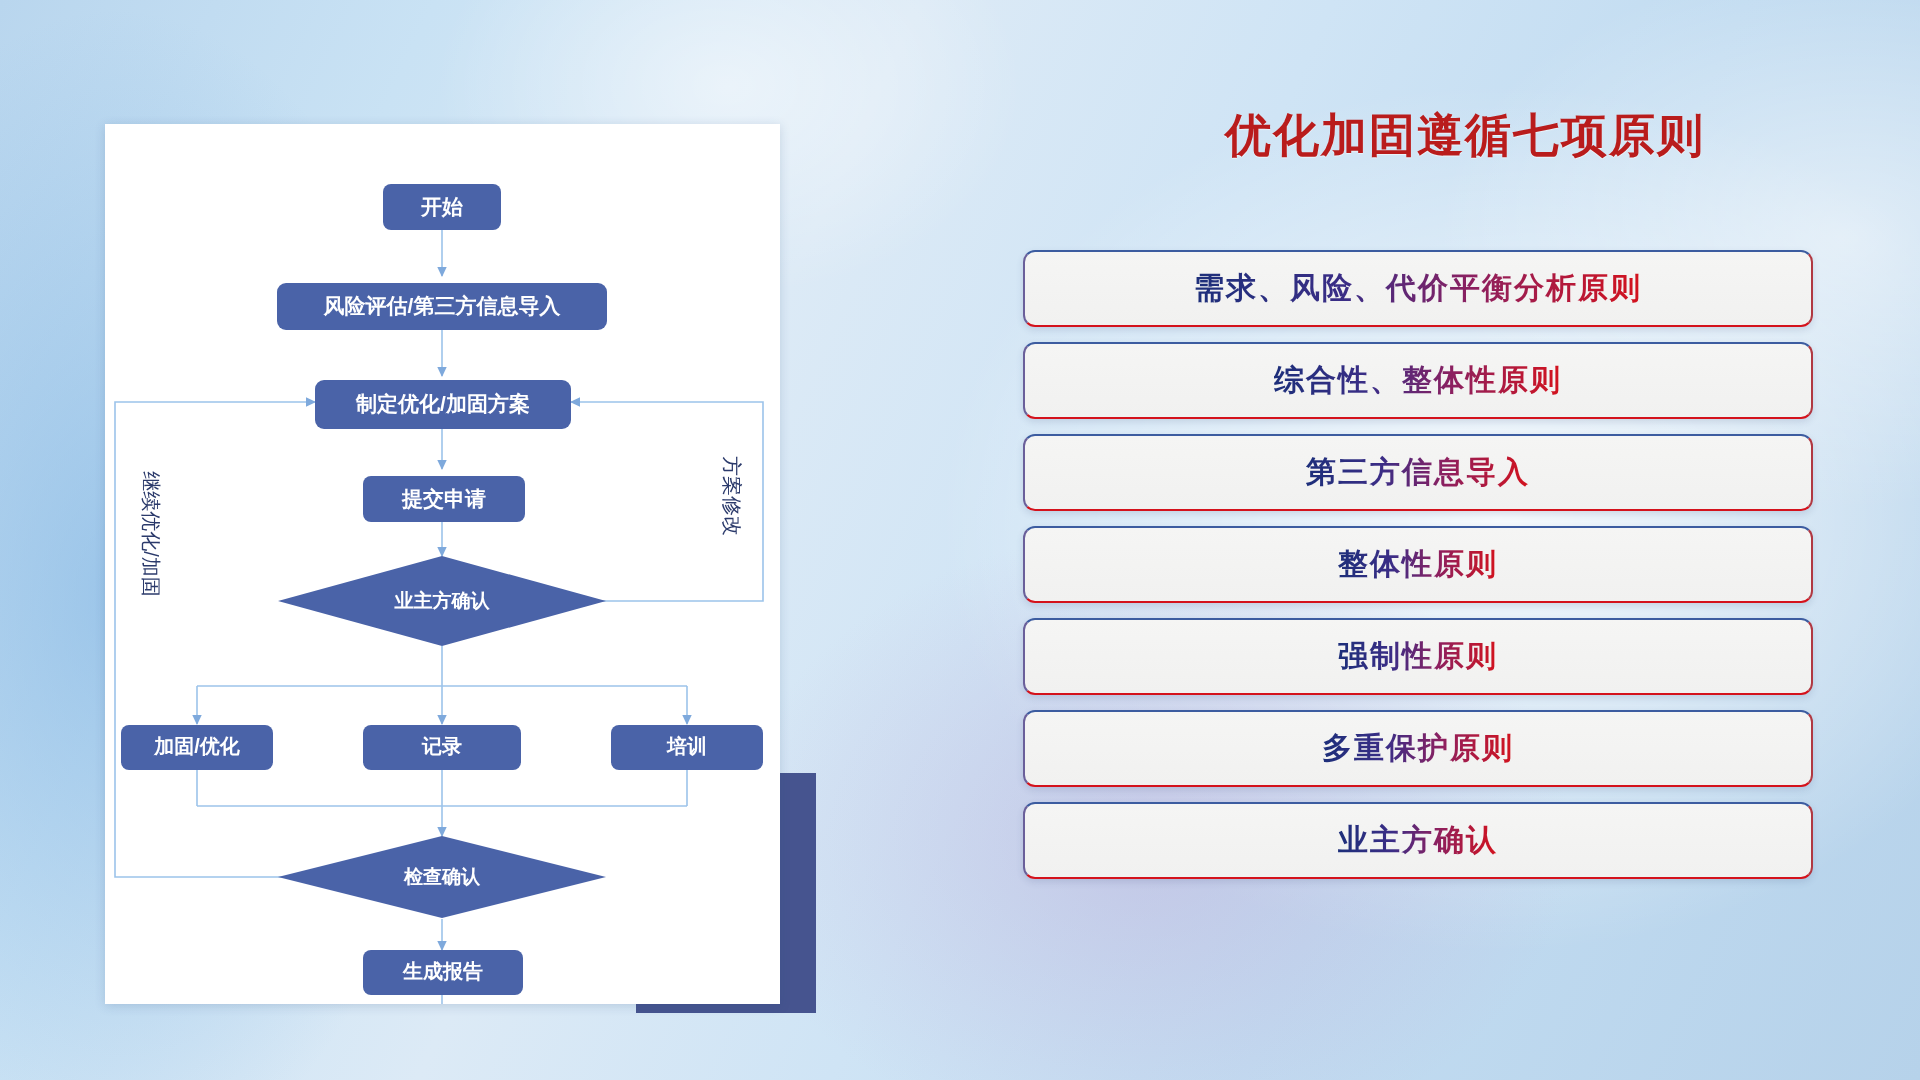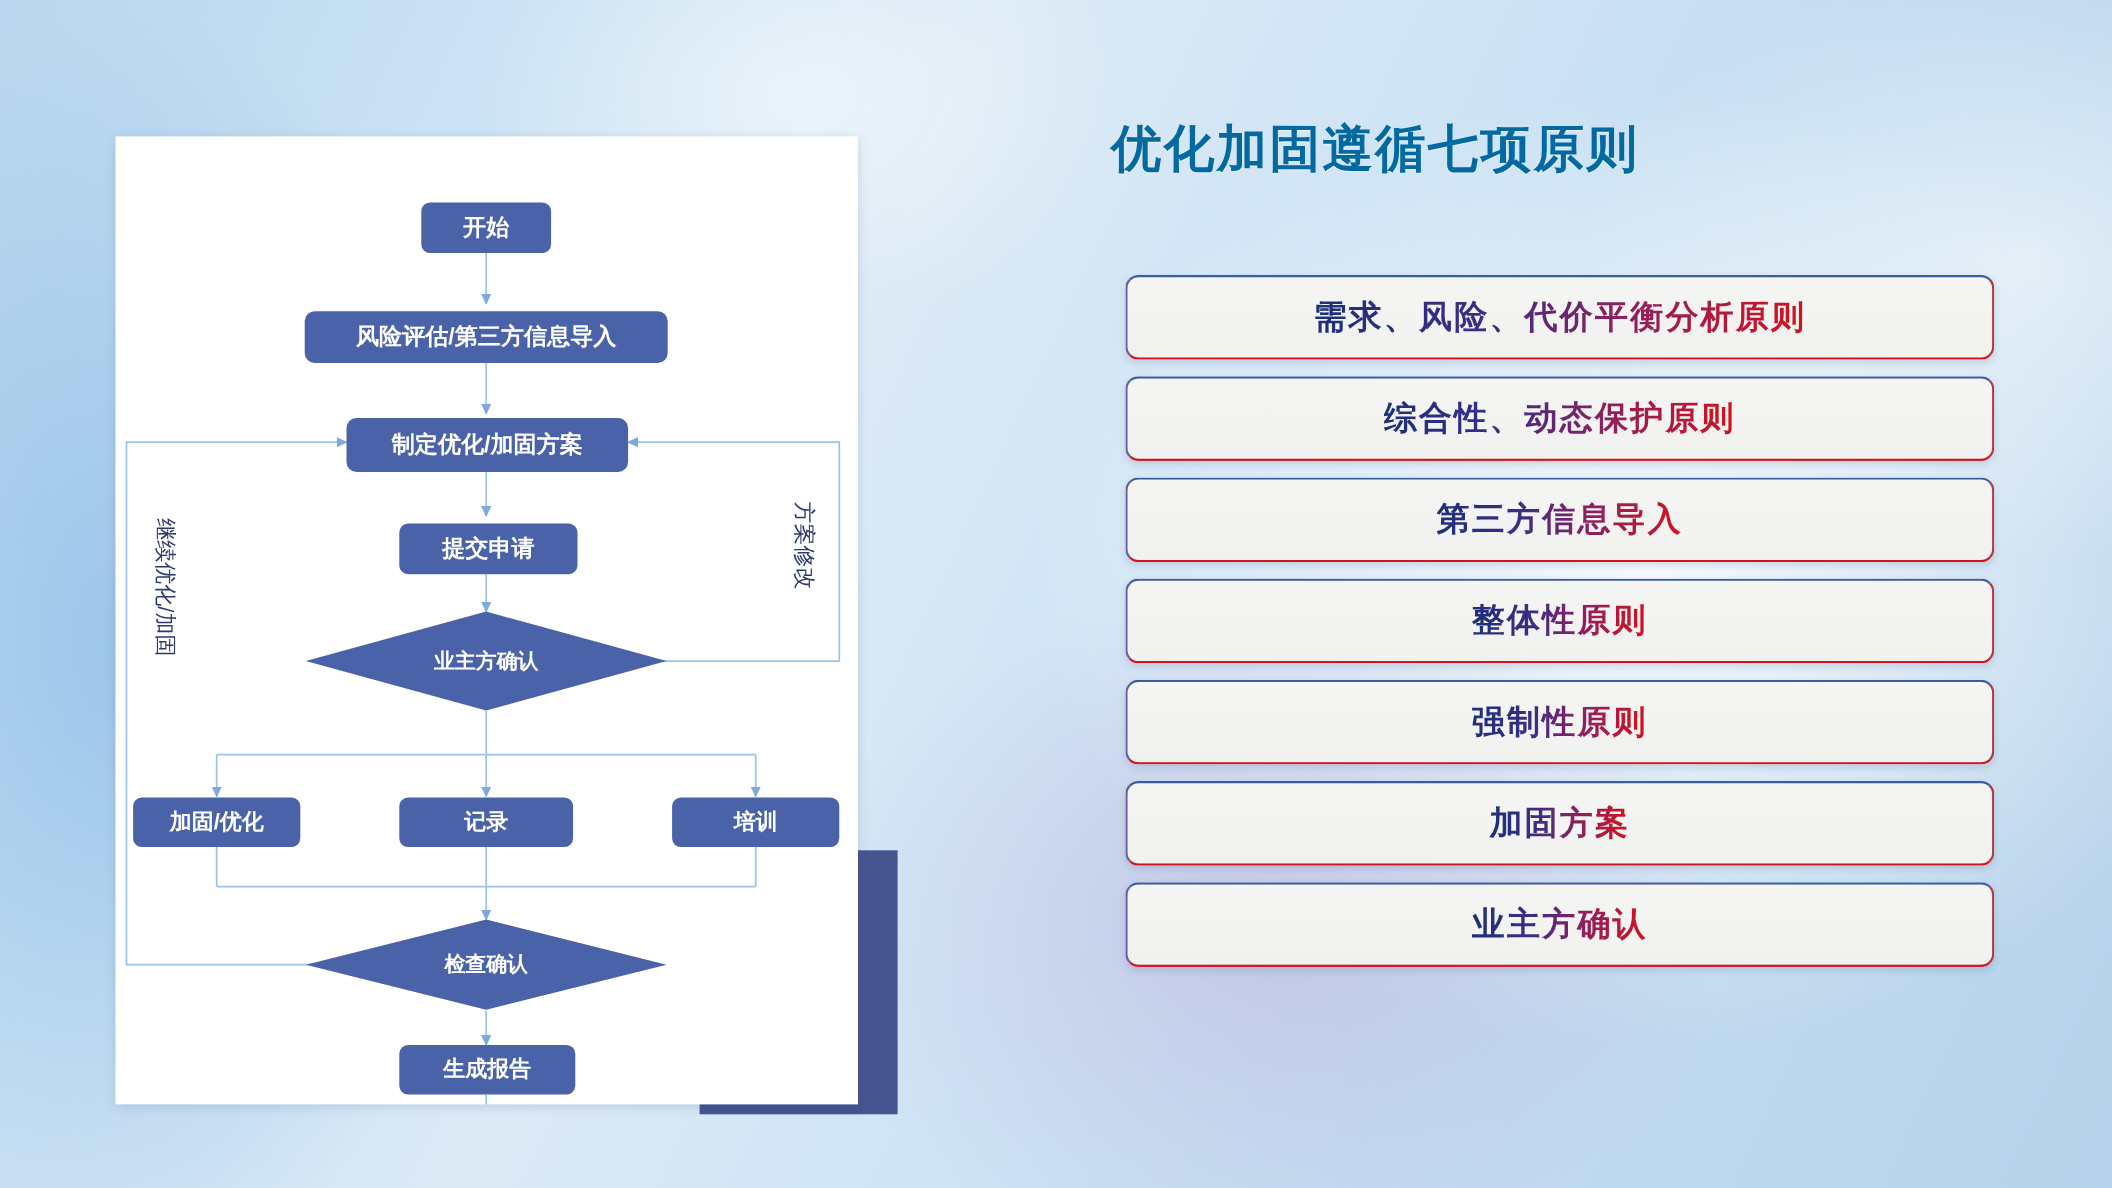--- a/index.html
+++ b/index.html
@@ -48,23 +48,23 @@
     font-weight:bold;fill:#ffffff;text-anchor:middle;dominant-baseline:middle;
   }
   .edge-label{
     font-family:"Liberation Sans","DejaVu Sans",sans-serif;
     fill:#2b3a6b;text-anchor:middle;dominant-baseline:middle;
   }
   
   #right-panel{position:absolute;left:1010px;top:0;width:910px;height:1080px;z-index:2;}
   #right-title{
     position:absolute;left:0;top:105px;width:910px;
-    text-align:left;
+    text-align:center;
     font-size:46px;font-weight:bold;letter-spacing:2px;
-    color:#0369a1;
+    color:#b91c1c;
     text-shadow:0 1px 1px rgba(255,255,255,.6);
   }
   #cards{
     position:absolute;left:13px;top:226px;width:790px;margin-top:24px;
   }
   .card{
     position:relative;
     height:73px;margin-bottom:15px;
     border-radius:12px;
     background:linear-gradient(180deg,#f5f5f4 0%,#f1f1f0 100%);
@@ -211,37 +211,37 @@
 
   <div id="right-title">优化加固遵循七项原则</div>
 
   <div id="cards">
 
     <div class="card">
       <span class="card-label">需求、风险、代价平衡分析原则</span>
     </div>
 
     <div class="card">
-      <span class="card-label">综合性、动态保护原则</span>
+      <span class="card-label">综合性、整体性原则</span>
     </div>
 
     <div class="card">
       <span class="card-label">第三方信息导入</span>
     </div>
 
     <div class="card">
       <span class="card-label">整体性原则</span>
     </div>
 
     <div class="card">
       <span class="card-label">强制性原则</span>
     </div>
 
     <div class="card">
-      <span class="card-label">加固方案</span>
+      <span class="card-label">多重保护原则</span>
     </div>
 
     <div class="card">
       <span class="card-label">业主方确认</span>
     </div>
 
   </div>
 </div>
 
 </body></html>

